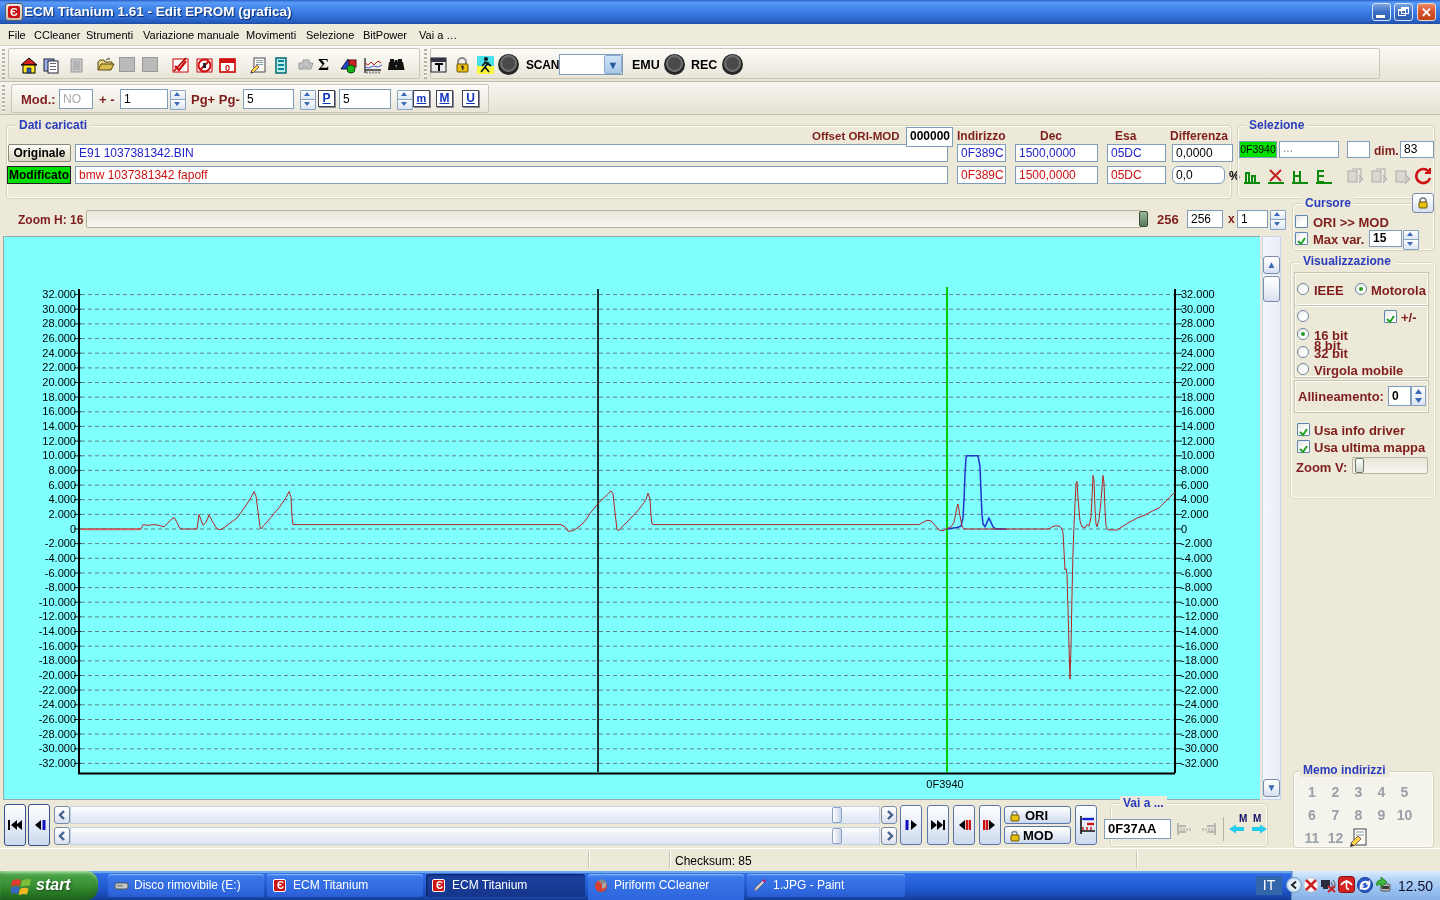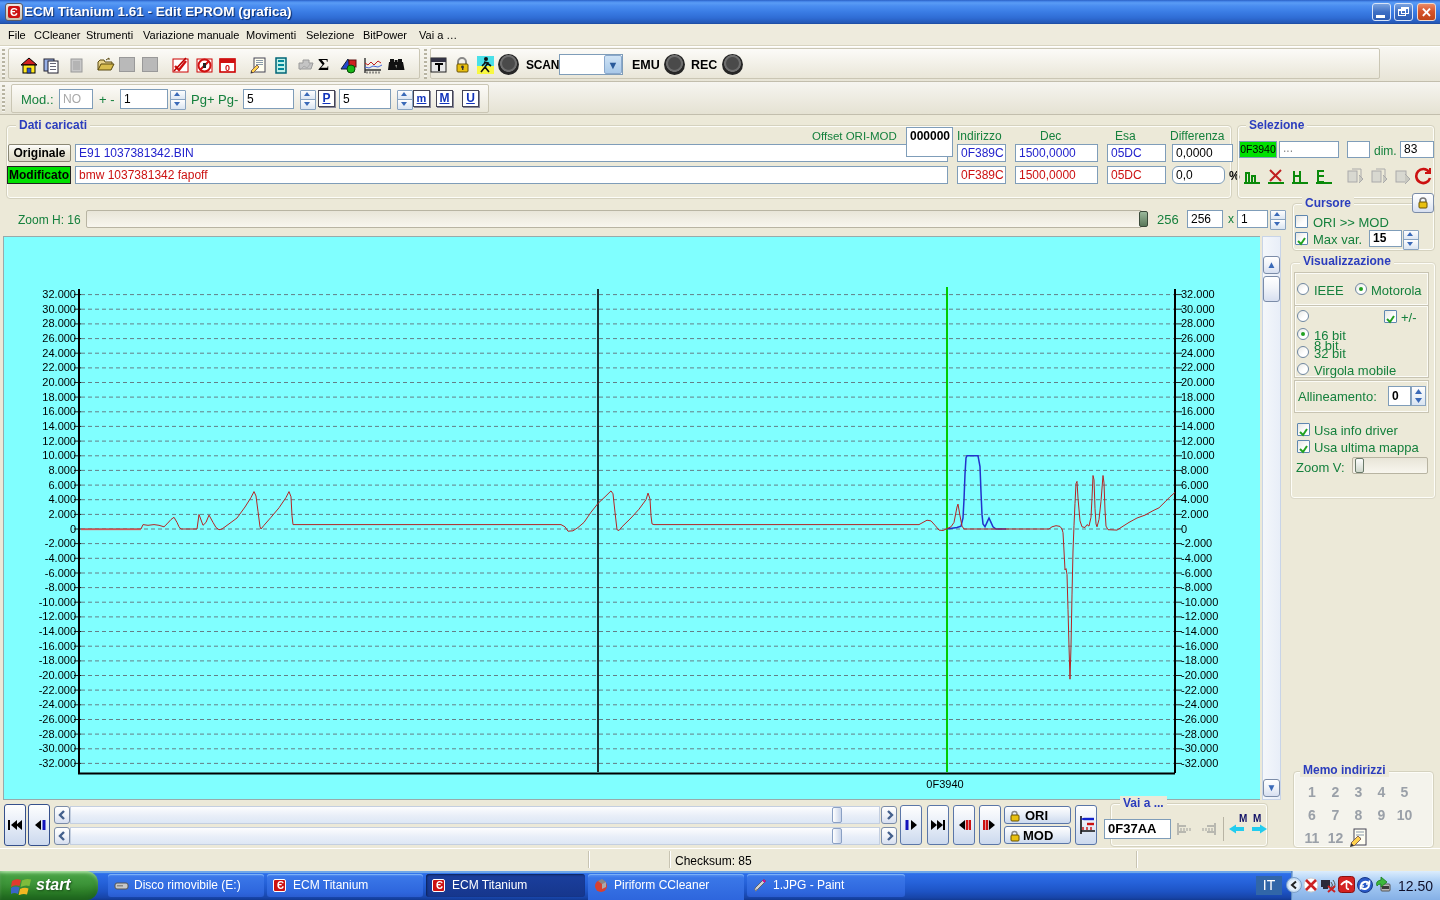--- a/index.html
+++ b/index.html
@@ -1,17 +1,17 @@
 <!DOCTYPE html>
 <html><head><meta charset="utf-8">
 <style>
 html,body{margin:0;padding:0;width:1440px;height:900px;overflow:hidden;background:#ece9d8;font-family:"Liberation Sans",sans-serif;}
 div{position:absolute;box-sizing:border-box;}
 .txt{background:#fff;border:1px solid #7f9db9;font-size:12px;line-height:15px;padding:0 3px;white-space:nowrap;overflow:hidden;}
-.lbl{font-size:12px;font-weight:normal;color:#15803d;white-space:nowrap;}
+.lbl{font-size:12px;font-weight:bold;color:#7f1d1d;white-space:nowrap;}
 .glbl{font-size:12px;font-weight:bold;color:#2b3dbd;white-space:nowrap;}
 .grp{border:1px solid #d5d2bf;border-radius:4px;box-shadow:inset 0 0 0 1px #fdfdf8;}
 .btn3d{background:linear-gradient(#fdfdfb,#eceadb 45%,#dcd8c8);border:1px solid #8a8774;border-radius:2px;}
 .spin{width:14px;height:18px;}
 .spin i{position:absolute;left:0;width:14px;height:9px;background:linear-gradient(#fefefe,#d9e4f1);border:1px solid #88a3c0;border-radius:1px;font-style:normal;color:#3969b4;text-align:center;}
 .spin i.u{top:0;}
 .spin i.d{top:9px;}
 .spin svg{position:absolute;left:3px;}
 .chk{width:13px;height:13px;background:linear-gradient(135deg,#e6e6e2,#fdfdfd 60%);border:1px solid #5e87b0;border-radius:1px;}
 .rad{width:12px;height:12px;background:linear-gradient(135deg,#e8e8e4,#fff 60%);border:1px solid #6f87a0;border-radius:50%;}
@@ -190,21 +190,21 @@
 <div style="left:436px;top:90px;width:17px;height:17px;background:#fff;border:1px solid #445;box-shadow:1px 1px 0 #889;color:#1133bb;font-weight:bold;font-size:12px;text-align:center;line-height:15px;text-decoration:underline;">M</div>
 <div style="left:462px;top:90px;width:17px;height:17px;background:#fff;border:1px solid #445;box-shadow:1px 1px 0 #889;color:#1133bb;font-weight:bold;font-size:12px;text-align:center;line-height:15px;text-decoration:underline;">U</div>
 
 <div class="grp" style="left:6px;top:125px;width:1226px;height:74px;"></div>
 <div class="glbl" style="left:16px;top:118px;background:#ece9d8;padding:0 3px;">Dati caricati</div>
 <div class="btn3d" style="left:8px;top:144px;width:63px;height:18px;text-align:center;font-size:12px;font-weight:bold;line-height:16px;">Originale</div>
 <div class="txt" style="left:75px;top:144px;width:873px;height:18px;color:#2222cc;line-height:16px;">E91 1037381342.BIN</div>
 <div style="left:7px;top:166px;width:64px;height:18px;background:#00e000;border:1px solid #222;text-align:center;font-size:12px;font-weight:bold;line-height:16px;">Modificato</div>
 <div class="txt" style="left:75px;top:166px;width:873px;height:18px;color:#cc1111;line-height:16px;">bmw 1037381342 fapoff</div>
 <div class="lbl" style="left:812px;top:130px;font-size:11.5px;">Offset ORI-MOD</div>
-<div class="txt" style="left:906px;top:127px;width:47px;height:30px;font-weight:bold;line-height:16px;">000000</div>
+<div class="txt" style="left:906px;top:127px;width:47px;height:20px;font-weight:bold;line-height:16px;">000000</div>
 <div class="lbl" style="left:957px;top:129px;">Indirizzo</div>
 <div class="lbl" style="left:1040px;top:129px;">Dec</div>
 <div class="lbl" style="left:1115px;top:129px;">Esa</div>
 <div class="lbl" style="left:1170px;top:129px;">Differenza</div>
 <div class="txt" style="left:957px;top:144px;width:49px;height:18px;color:#2222cc;line-height:16px;">0F389C</div>
 <div class="txt" style="left:1015px;top:144px;width:83px;height:18px;color:#2222cc;line-height:16px;">1500,0000</div>
 <div class="txt" style="left:1107px;top:144px;width:59px;height:18px;color:#2222cc;line-height:16px;">05DC</div>
 <div class="txt" style="left:1172px;top:144px;width:61px;height:18px;color:#000;line-height:16px;">0,0000</div>
 <div class="txt" style="left:957px;top:166px;width:49px;height:18px;color:#cc1111;line-height:16px;">0F389C</div>
 <div class="txt" style="left:1015px;top:166px;width:83px;height:18px;color:#cc1111;line-height:16px;">1500,0000</div>

